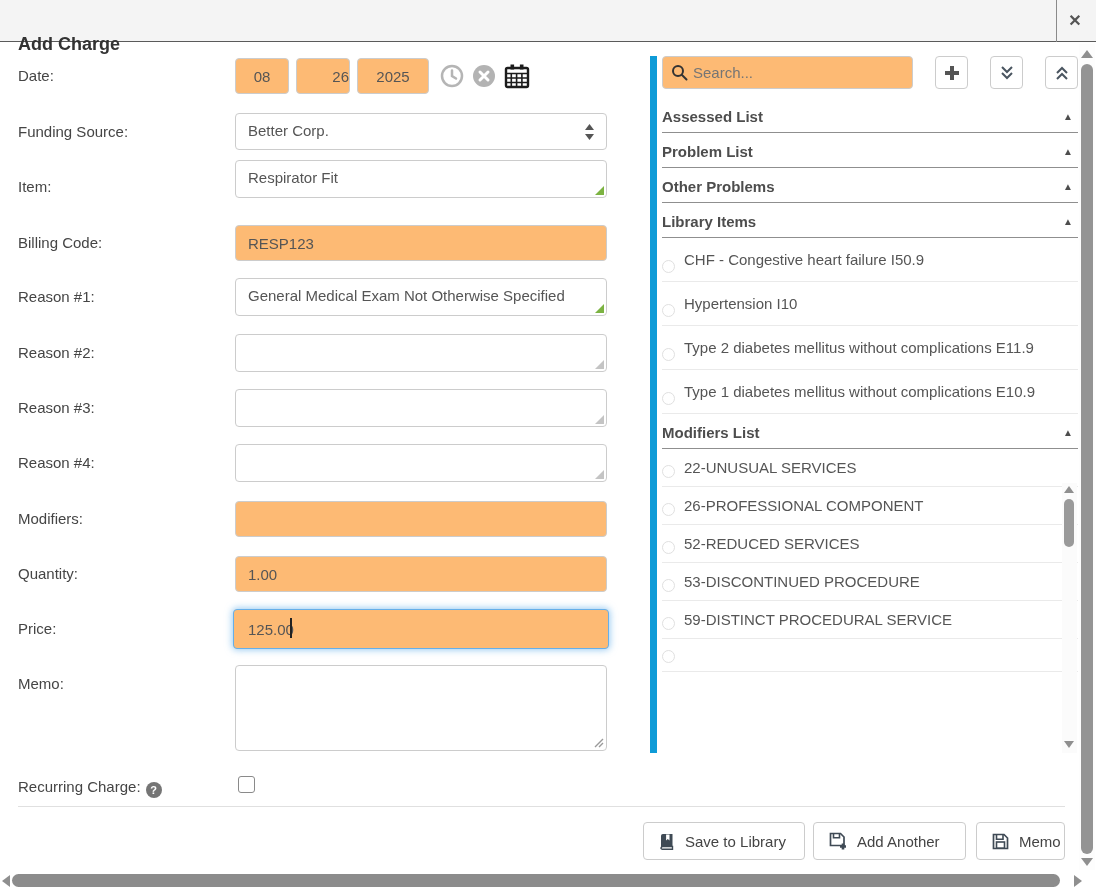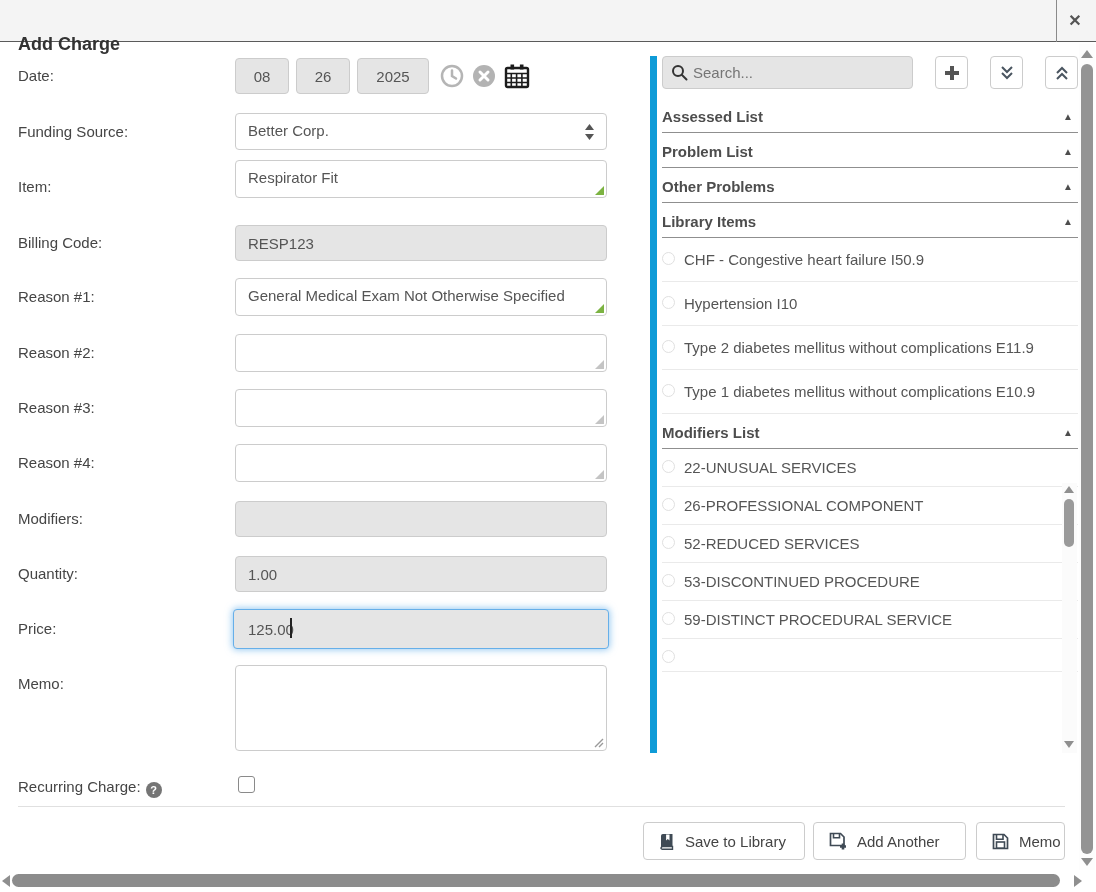--- a/index.html
+++ b/index.html
@@ -11,21 +11,21 @@
   .hdr { position:absolute; top:0; left:0; width:1096px; height:42px;
          background:#f4f4f4; border-bottom:1px solid #5a5a5a; }
   .hdr-title { position:absolute; left:18px; top:10px; font-size:18px; font-weight:bold; color:#333;margin-top:24px; }
   .hdr-sep { position:absolute; right:39px; top:0; width:1px; height:42px; background:#8a8a8a; }
   .hdr-close { position:absolute; right:8px; top:9px; width:26px; height:24px; text-align:center;
                font-size:16px; font-weight:bold; color:#555; cursor:pointer; line-height:24px; }
 
   
   .frm-label { position:absolute; left:18px; font-size:15px; color:#454545; }
   .inp { border:1px solid #ccc; border-radius:4px; font-family:"Liberation Sans",sans-serif;
-         font-size:15px; color:#555; padding:0 12px; background:#e5e5e5; outline:none; }
+         font-size:15px; color:#555; padding:0 12px; background:#fdba74; outline:none; }
   .txtbox { position:absolute; left:235px; width:372px; height:38px; border:1px solid #ccc;
             border-radius:4px; background:#fff; font-size:15px; color:#555;
             padding:8px 12px; overflow:hidden; }
   .grip { position:absolute; right:2px; bottom:2px; width:0; height:0; border-style:solid;
           border-width:0 0 9px 9px; border-color:transparent; }
   .grip.green { border-bottom-color:#7cb342; }
   .grip.gray  { border-bottom-color:#c4c4c4; }
 
   .date-inp { position:absolute; top:58px; height:36px; text-align:center; padding:0; }
   .date-icons { position:absolute; left:440px; top:63px; display:flex; gap:8px; align-items:center; }
@@ -52,21 +52,21 @@
   .search-inp { width:100%; height:33px; padding-left:30px; }
   .search-ico { position:absolute; left:9px; top:8px; }
   .sq-btn { width:33px; height:33px; border:1px solid #ccc; border-radius:4px; background:#fff;
             display:flex; align-items:center; justify-content:center; flex:0 0 33px; cursor:pointer; }
 
   .sec-hdr { display:flex; justify-content:space-between; align-items:center;
              padding:10px 2px 7px 0; border-bottom:1px solid #8f8f8f;
              font-size:15px; font-weight:bold; color:#4d4d4d; cursor:pointer; }
   .sec-arrow { font-size:10px; color:#4d4d4d; margin-right:3px; }
   .lst-item { display:flex; gap:9px; padding:8px 0; border-bottom:1px solid #eaeaea;
-              font-size:15px; color:#555; line-height:27px; cursor:pointer; }
+              font-size:15px; color:#555; line-height:27px; cursor:pointer;align-items:flex-end; }
   .bullet { flex:0 0 13px; width:13px; height:13px; border:1px solid #e0e0e0; border-radius:50%;
             margin-top:6px; }
 
   
   .ft-divider { position:absolute; left:18px; top:806px; width:1047px; height:1px; background:#e0e0e0; }
   .ft-btn { position:absolute; top:822px; height:38px; border:1px solid #ccc; border-radius:4px;
             background:#fff; font-family:"Liberation Sans",sans-serif; font-size:15px; color:#444;
             display:flex; align-items:center; gap:9px; padding:0 14px; cursor:pointer; }
 
   
@@ -102,21 +102,21 @@
 <div id="dialog">
 
   <div class="hdr">
     <div class="hdr-title">Add Charge</div>
     <div class="hdr-sep"></div>
     <div class="hdr-close">✕</div>
   </div>
 
   <div class="frm-label" style="top:67px">Date:</div>
   <input class="inp date-inp" style="left: 235px; width: 54px;" value="08">
-  <input class="inp date-inp" style="left: 296px; width: 54px;" value="26">
+  <input class="inp date-inp" style="left: 296px; width: 54px; text-align: right;" value="26">
   <input class="inp date-inp" style="left: 357px; width: 72px;" value="2025">
   <div class="date-icons">
     <span>
       <svg width="24" height="24" viewBox="0 0 24 24">
           <circle cx="12" cy="12" r="10" fill="none" stroke="#b5b5b5" stroke-width="2.5"></circle>
           <path d="M12 6.5V12l4 2.5" fill="none" stroke="#b5b5b5" stroke-width="2.5" stroke-linecap="round"></path>
         </svg>
     </span>
     <span>
       <svg width="24" height="24" viewBox="0 0 24 24">

